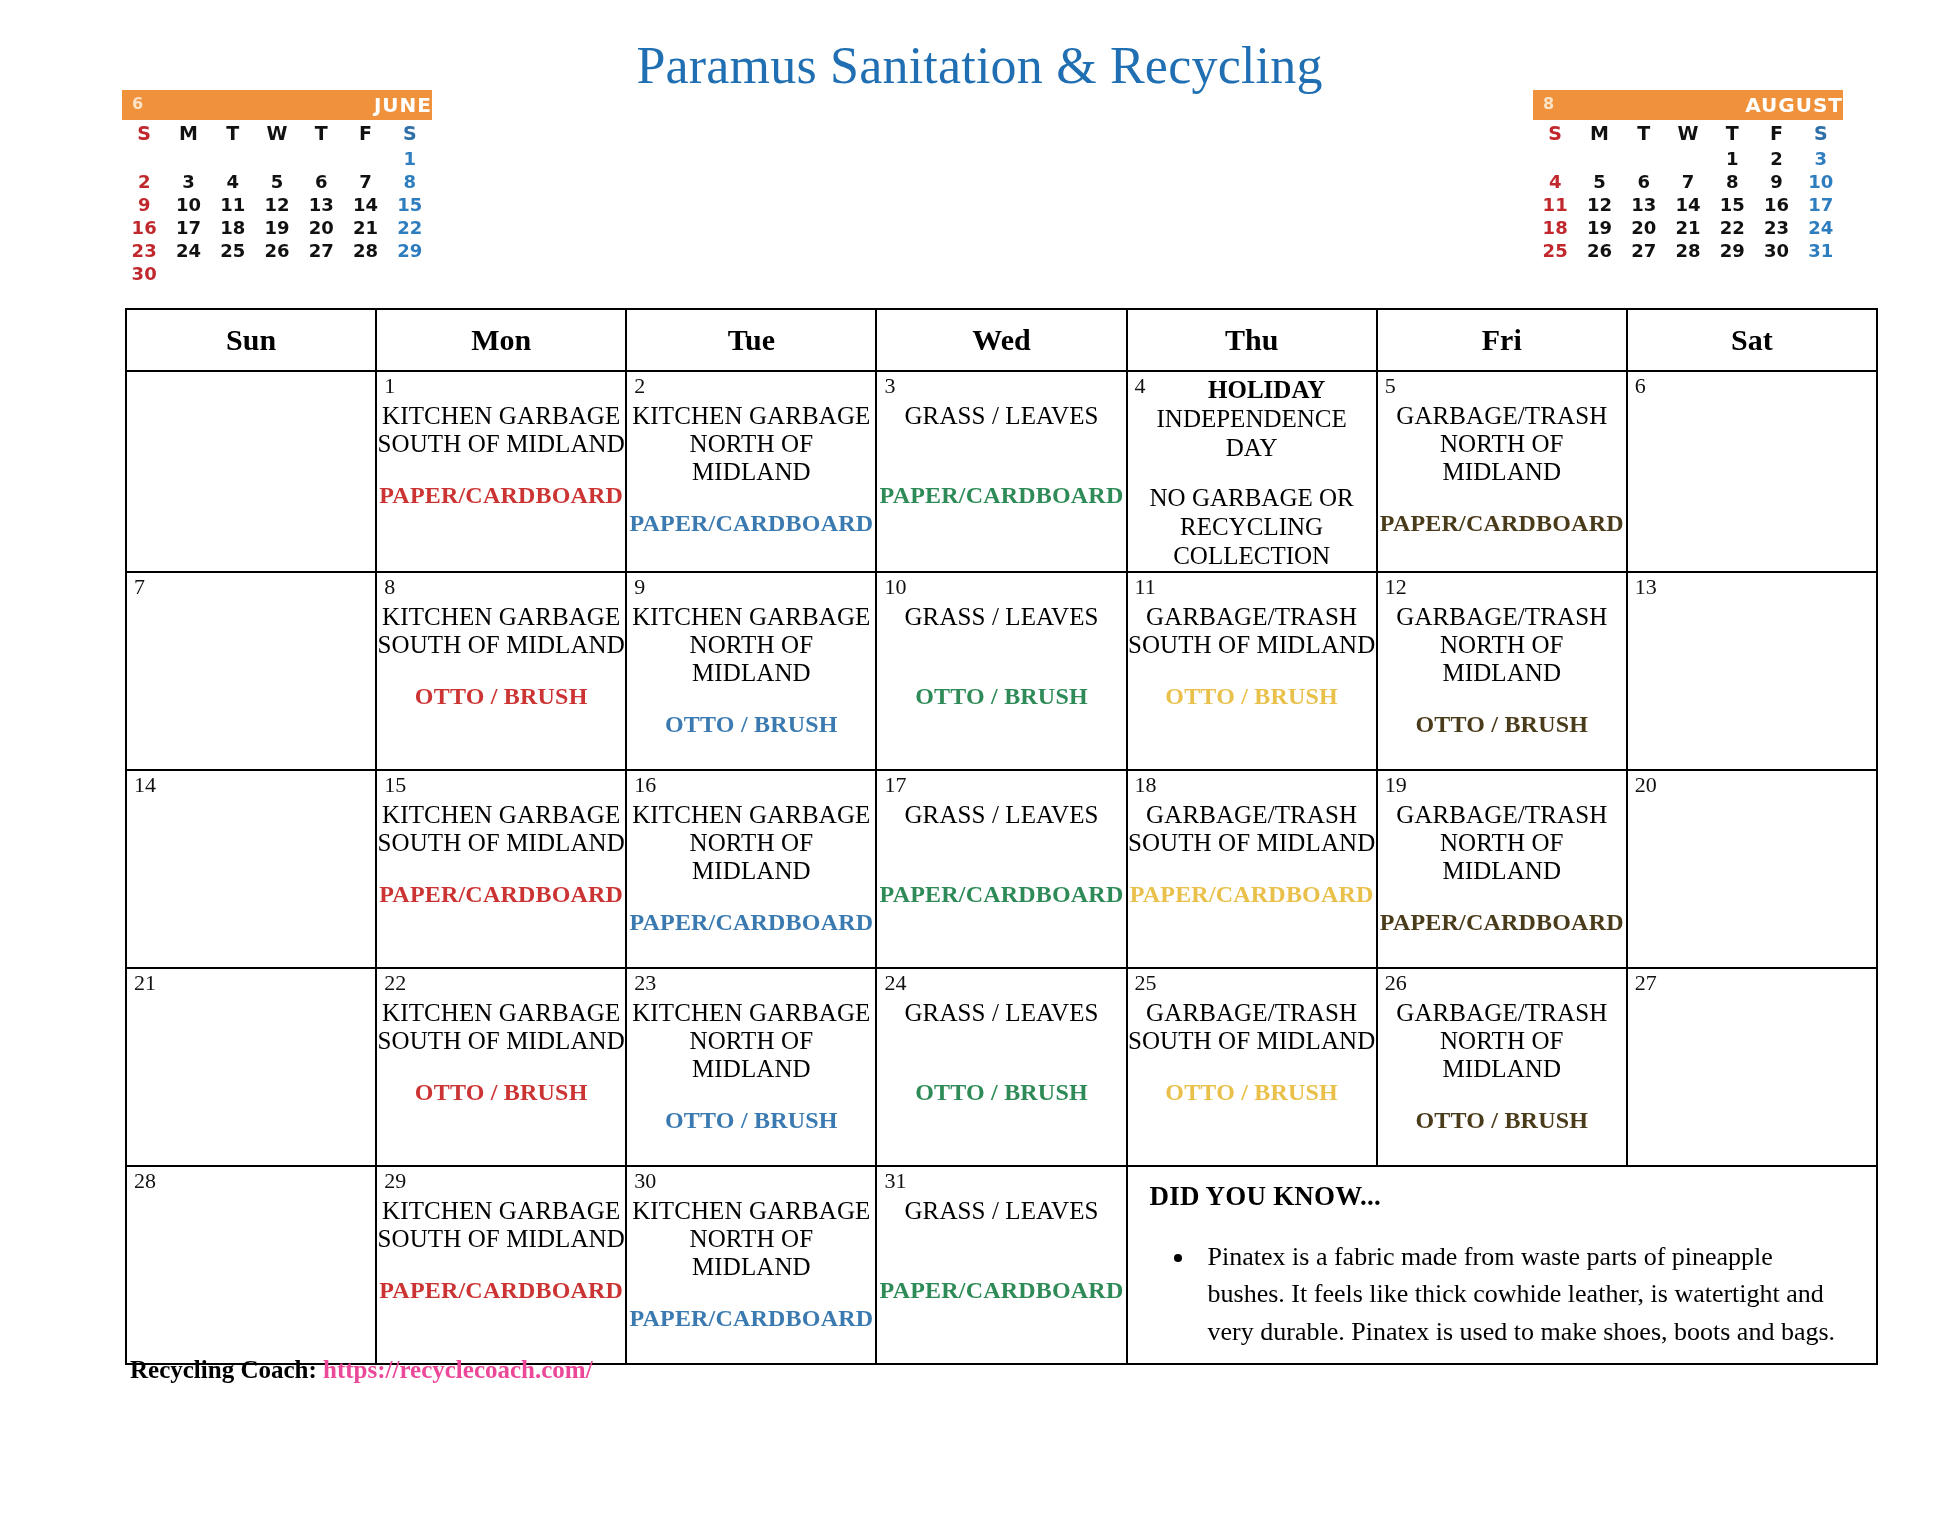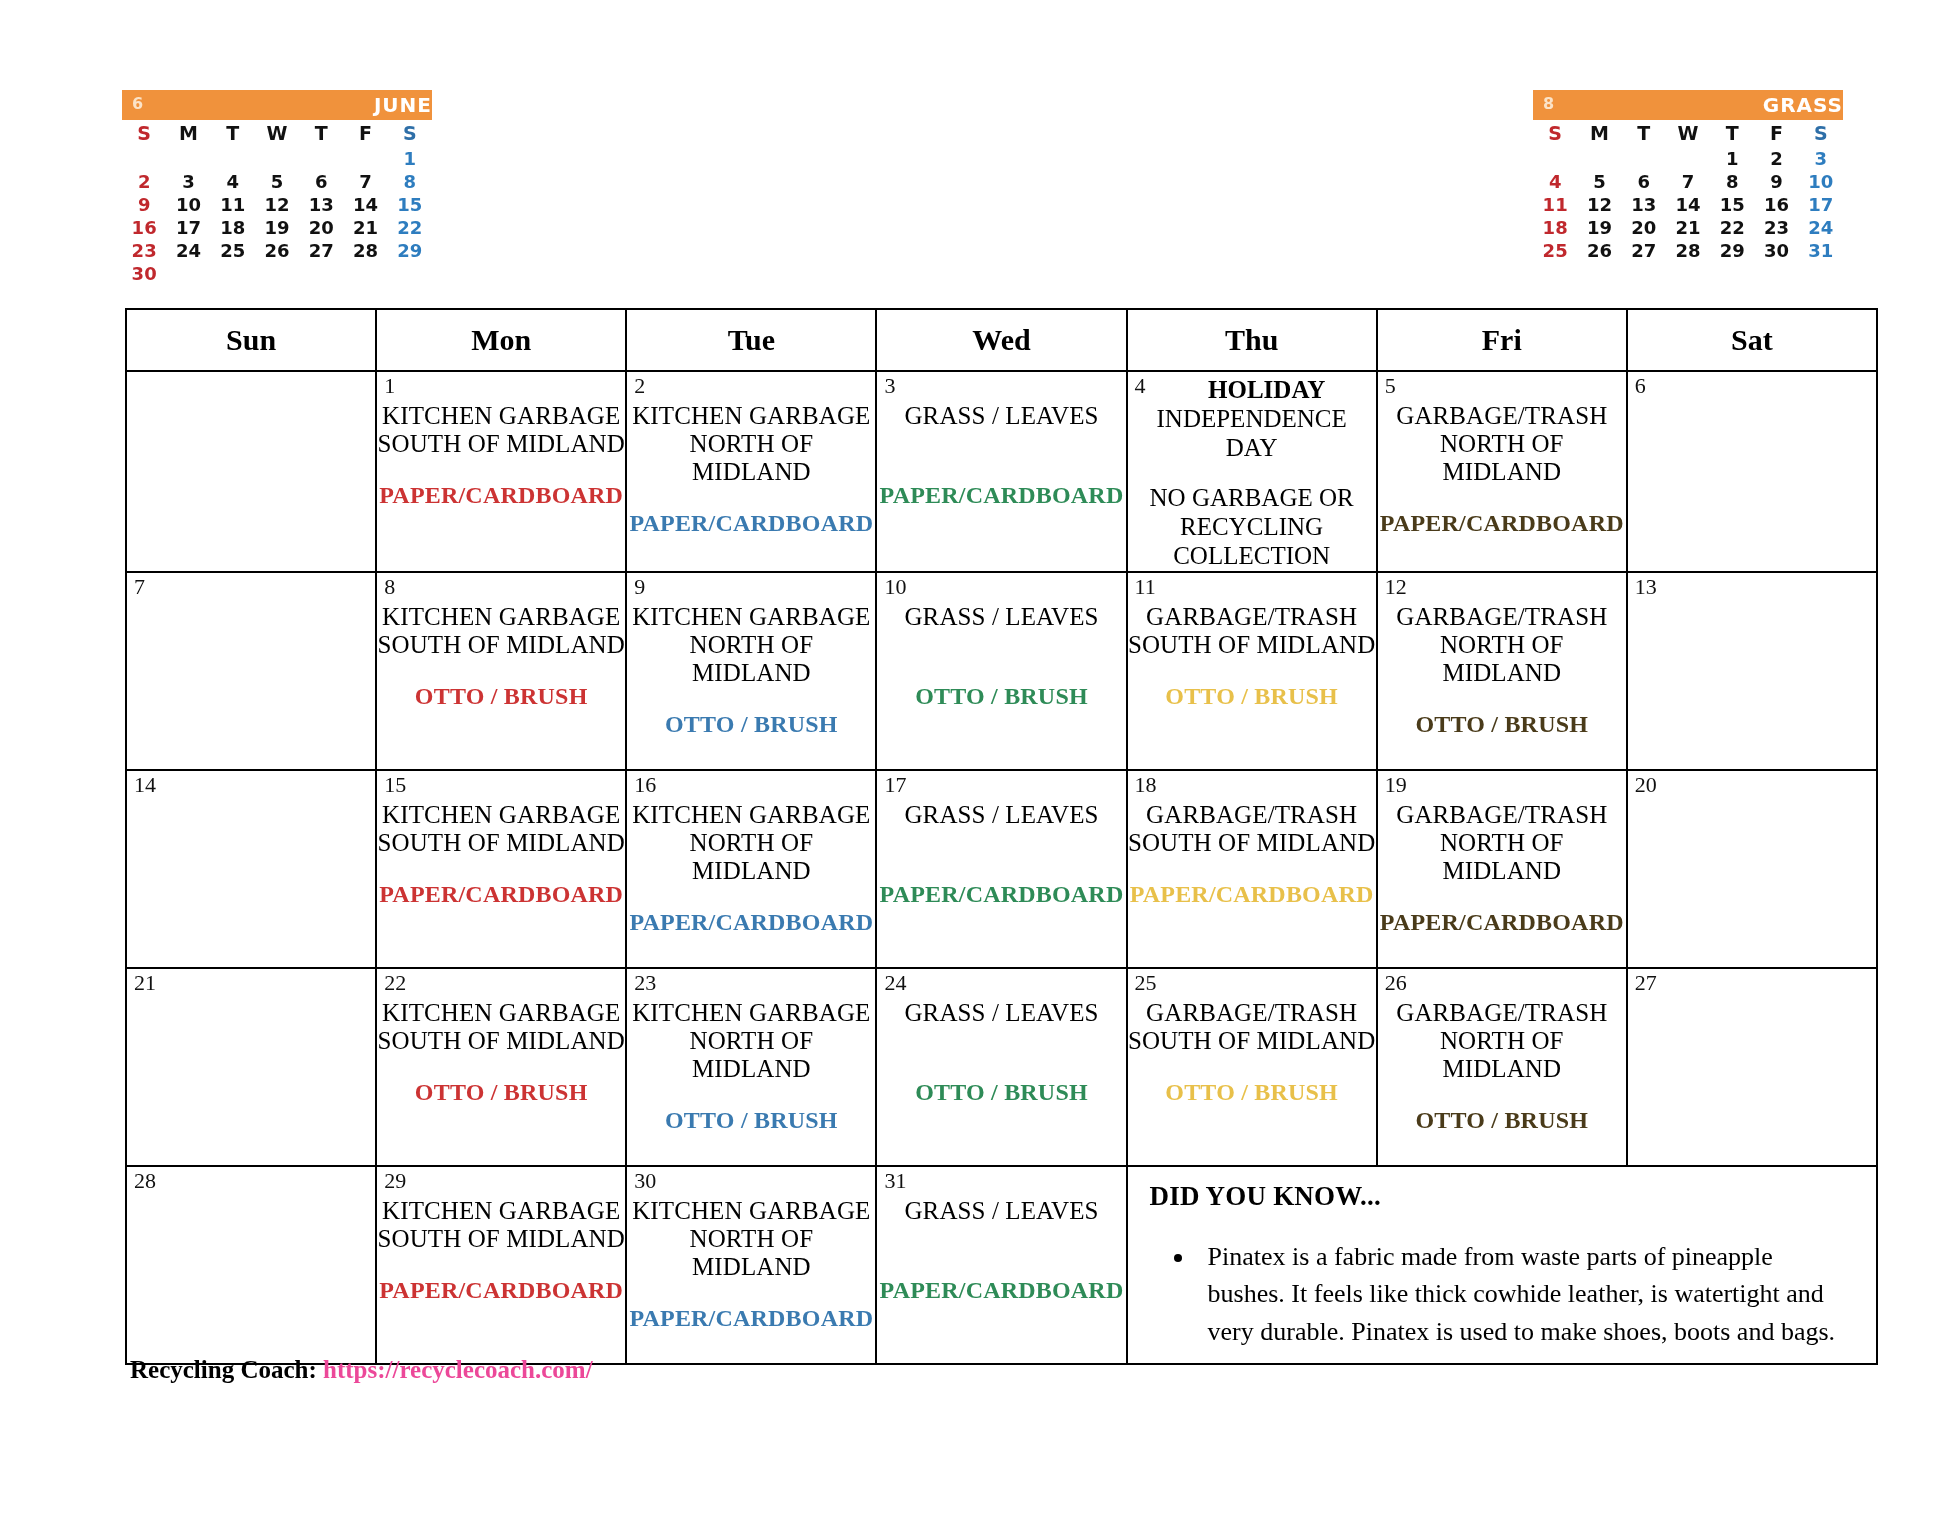--- a/index.html
+++ b/index.html
@@ -204,20 +204,21 @@
   .footer .link {
     color: #ec4899;
     font-weight: bold;
     margin-top: 48px;
   }
 </style>
 </head>
 <body>
 
 <div class="header">
+  <div class="main-title">Paramus Sanitation &amp; Recycling</div>
 
   <div class="mini-cal prev">
     <div class="mini-head">
       <span class="mini-num">6</span>
       <span class="mini-name">JUNE</span>
     </div>
     <div class="mini-grid">
         <div class="dow sun">S</div>
         <div class="dow">M</div>
         <div class="dow">T</div>
@@ -266,21 +267,21 @@
         <div class="d empty">&nbsp;</div>
         <div class="d empty">&nbsp;</div>
         <div class="d empty">&nbsp;</div>
         <div class="d empty">&nbsp;</div>
       </div>
   </div>
 
   <div class="mini-cal next">
     <div class="mini-head">
       <span class="mini-num">8</span>
-      <span class="mini-name">GRASS</span>
+      <span class="mini-name">AUGUST</span>
     </div>
     <div class="mini-grid">
         <div class="dow sun">S</div>
         <div class="dow">M</div>
         <div class="dow">T</div>
         <div class="dow">W</div>
         <div class="dow">T</div>
         <div class="dow">F</div>
         <div class="dow sat">S</div>
         <div class="d empty">&nbsp;</div>

